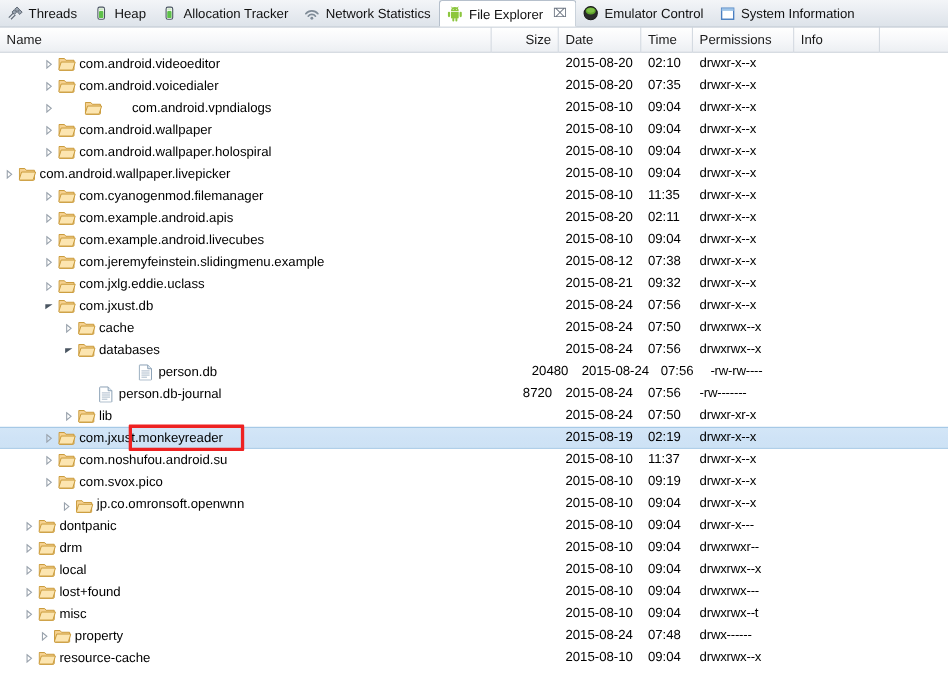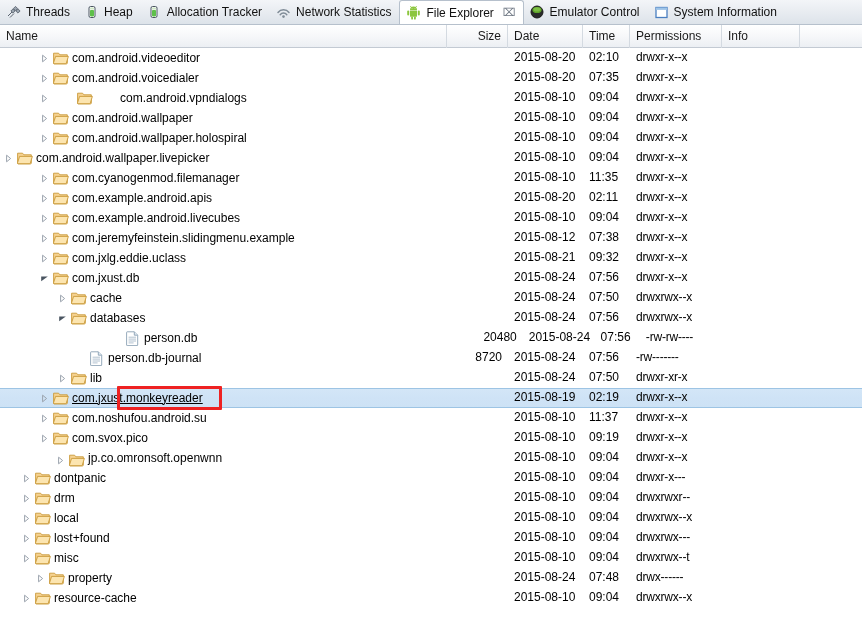--- a/index.html
+++ b/index.html
@@ -503,21 +503,21 @@
           <span class="nametext">com.jeremyfeinstein.slidingmenu.example</span>
         </div>
         <div class="cell c-size num"></div>
         <div class="cell c-date">2015-08-12</div>
         <div class="cell c-time">07:38</div>
         <div class="cell c-perm mono">drwxr-x--x</div>
         <div class="cell c-info"></div>
         <div class="cell c-last"></div>
       </div>
       <div class="row">
-        <div class="namecell" style="padding-left: 36px;">
+        <div class="namecell" style="padding-left: 36px; align-items: flex-end;">
           <span class="twisty">
             <svg width="9" height="9" viewBox="0 0 9 9">
               <path d="M2.6 1.2 L6.6 4.5 L2.6 7.8 Z" fill="none" stroke="#9aa3ad" stroke-width="1"></path>
             </svg>
           </span>
           <span class="ficon">
             <svg width="16" height="14" viewBox="0 0 16 14">
               <path d="M0.6 2.2h5l1.3 1.6h7.4v8.3a0.8 0.8 0 0 1-0.8 0.8H1.4a0.8 0.8 0 0 1-0.8-0.8z" fill="#f6d291" stroke="#c99a3a" stroke-width="0.9"></path>
               <path d="M2.6 5.4h12.8l-2.1 6.6a1 1 0 0 1-0.95 0.7H1.1a0.6 0.6 0 0 1-0.57-0.78z" fill="#fce5b0" stroke="#c99a3a" stroke-width="0.9"></path>
             </svg>
@@ -661,21 +661,21 @@
           <span class="nametext">lib</span>
         </div>
         <div class="cell c-size num"></div>
         <div class="cell c-date">2015-08-24</div>
         <div class="cell c-time">07:50</div>
         <div class="cell c-perm mono">drwxr-xr-x</div>
         <div class="cell c-info"></div>
         <div class="cell c-last"></div>
       </div>
       <div class="row selected">
-        <div class="namecell" style="padding-left: 36px; text-decoration: underline;">
+        <div class="namecell" style="padding-left: 36px;">
           <span class="twisty">
             <svg width="9" height="9" viewBox="0 0 9 9">
               <path d="M2.6 1.2 L6.6 4.5 L2.6 7.8 Z" fill="none" stroke="#9aa3ad" stroke-width="1"></path>
             </svg>
           </span>
           <span class="ficon">
             <svg width="16" height="14" viewBox="0 0 16 14">
               <path d="M0.6 2.2h5l1.3 1.6h7.4v8.3a0.8 0.8 0 0 1-0.8 0.8H1.4a0.8 0.8 0 0 1-0.8-0.8z" fill="#f6d291" stroke="#c99a3a" stroke-width="0.9"></path>
               <path d="M2.6 5.4h12.8l-2.1 6.6a1 1 0 0 1-0.95 0.7H1.1a0.6 0.6 0 0 1-0.57-0.78z" fill="#fce5b0" stroke="#c99a3a" stroke-width="0.9"></path>
             </svg>

